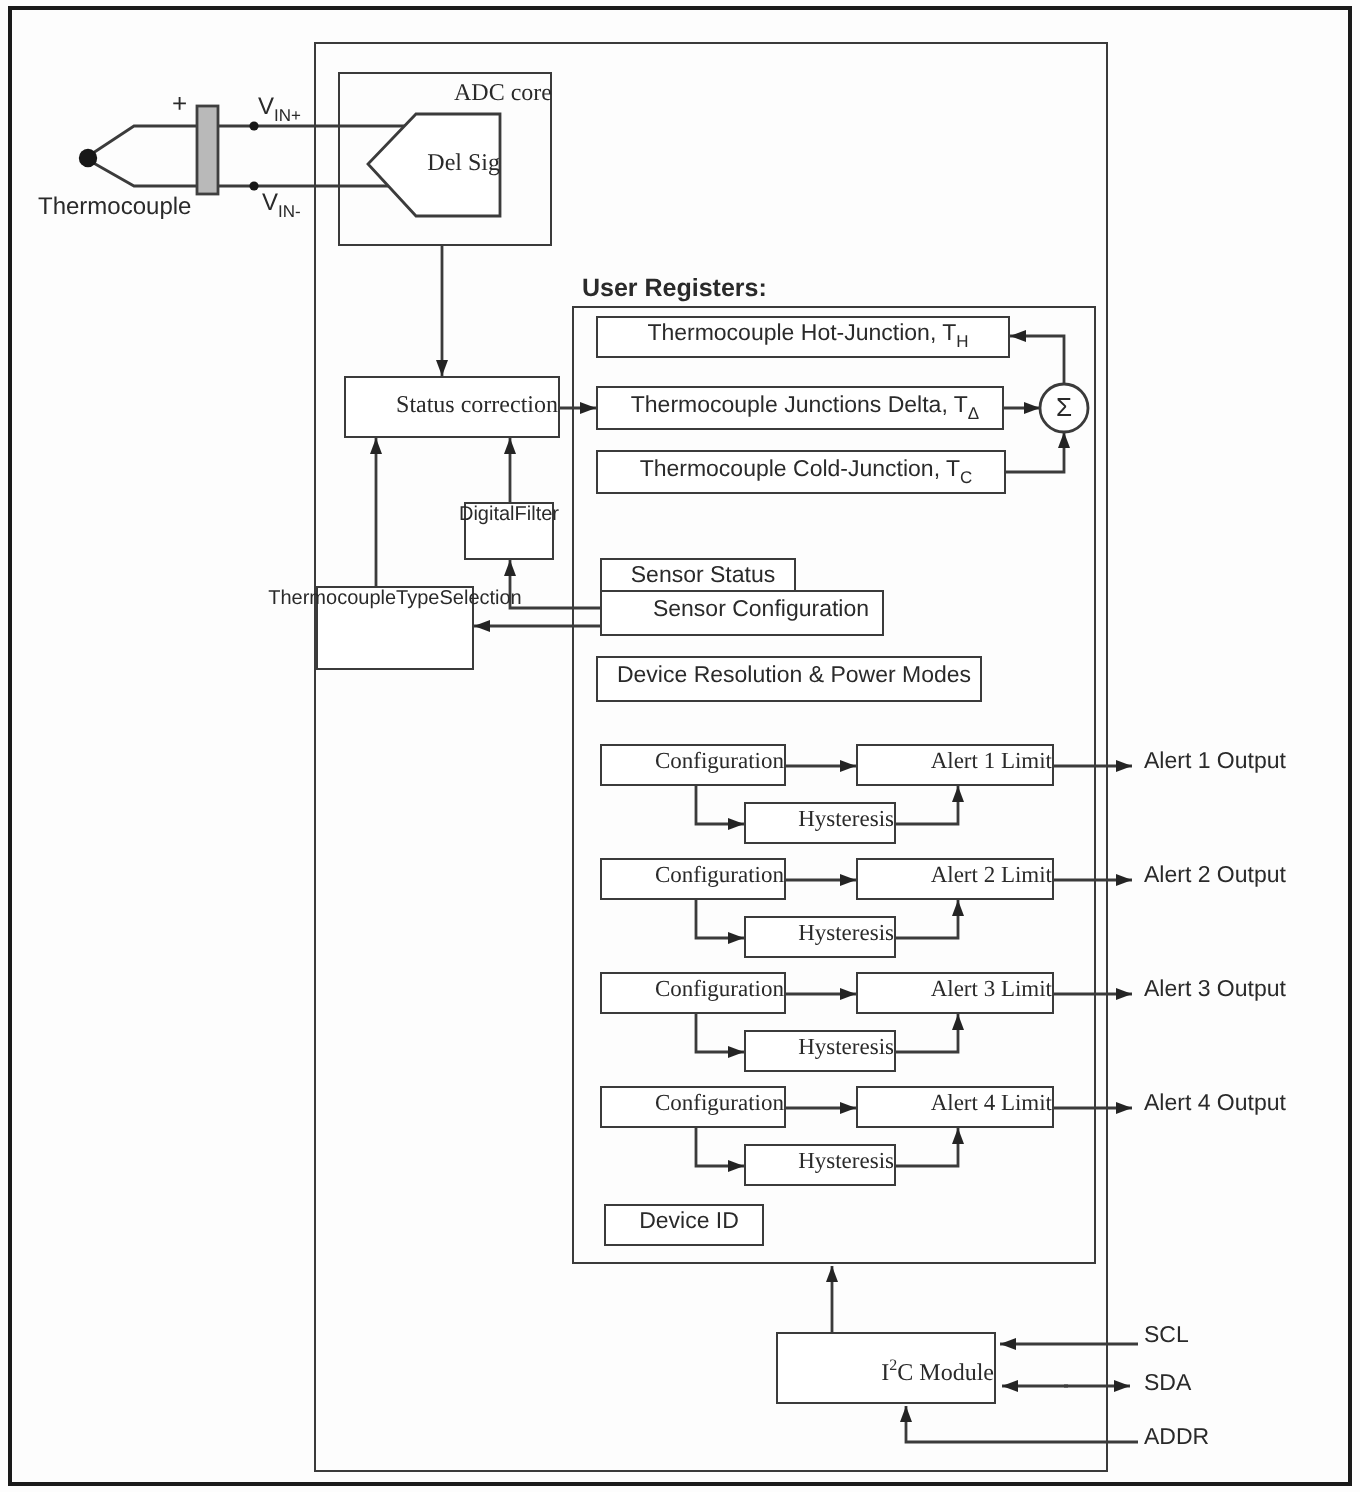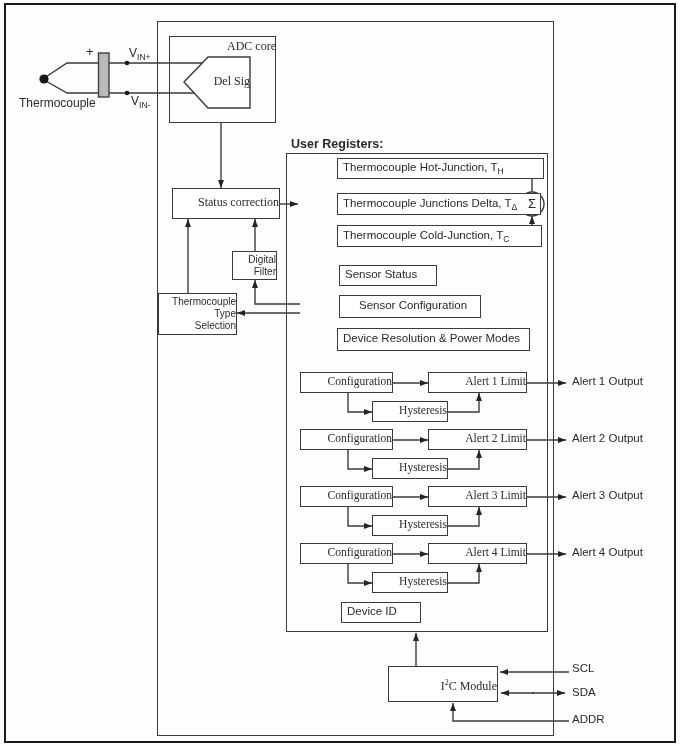--- a/index.html
+++ b/index.html
@@ -16,29 +16,29 @@
   #chip-frame  { left:157px; top:21px; width:397px; height:715px; border:1.5px solid #3b3b3b; }
   #adc-box     { left:169px; top:36px; width:107px; height:87px; border:1.5px solid #3b3b3b; }
   #ureg-frame  { left:286px; top:153px; width:262px; height:479px; border:1.5px solid #3b3b3b; }
 
   .box {
     position:absolute; box-sizing:border-box; z-index:3;
     border:1.5px solid #3b3b3b; background:#ffffff;
     font-size:11.5px; white-space:nowrap; color:#2a2a2a;
   }
   .lbl { position:absolute; z-index:3; font-size:11.5px; white-space:nowrap; color:#2a2a2a; }
-  .left   { padding-left:5px; text-align:left;margin-left:39px; }
+  .left   { padding-left:5px; text-align:center; }
   .center { text-align:right;font-family:Liberation Serif, serif; }
   .h21 { height:21px; line-height:17.5px; }
   .h22 { height:22px; line-height:18.5px; }
   .h23 { height:23px; line-height:19.5px; }
   .h31 { height:31px; line-height:27px; font-size:12px; }
   .h36 { height:36px; line-height:32px; font-size:12px; }
   .multi {
-    display:flex; flex-direction:column; justify-content:center; align-items:flex-end;
+    display:flex; flex-direction:row; justify-content:center; align-items:flex-start;
     line-height:1.18; white-space:normal; text-align:center; font-size:10px;
   }
   sub { font-size:8.5px; }
   sup { font-size:8px; }
   #ureg-title { font-weight:bold; font-size:12.5px; }
   #sigma-label { font-size:13px; text-align:center; z-index:3; }
   .pin-label { font-size:11.5px; }
 </style>
 </head>
 <body>
@@ -138,21 +138,21 @@
     <span>Thermocouple Hot-Junction, T</span><sub>H</sub>
   </div>
   <div class="box left h22" style="left:298px; top:193px; width:204px;">
     <span>Thermocouple Junctions Delta, T</span><sub>Δ</sub>
   </div>
   <div class="box left h22" style="left:298px; top:225px; width:205px;">
     <span>Thermocouple Cold-Junction, T</span><sub>C</sub>
   </div>
   <span class="lbl" id="sigma-label" style="left:521px; top:196px; width:22px;">Σ</span>
 
-  <div class="box left h21" style="left:300px; top:265px; width:98px;">Sensor Status</div>
+  <div class="box left h21" style="left:300px; top:279px; width:98px;">Sensor Status</div>
   <div class="box left h23" style="left:300px; top:295px; width:142px;padding-left:19px;">Sensor Configuration</div>
   <div class="box left h23" style="left:298px; top:328px; width:193px;">Device Resolution &amp; Power Modes</div>
 
   <div class="box center h21" style="left:300px; top:372px; width:93px;">Configuration</div>
   <div class="box center h21" style="left:428px; top:372px; width:99px;">Alert 1 Limit</div>
   <div class="box center h21" style="left:372px; top:401px; width:76px;">Hysteresis</div>
   <span class="lbl" style="left:572px; top:375px;">Alert 1 Output</span>
 
   <div class="box center h21" style="left:300px; top:429px; width:93px;">Configuration</div>
   <div class="box center h21" style="left:428px; top:429px; width:99px;">Alert 2 Limit</div>

